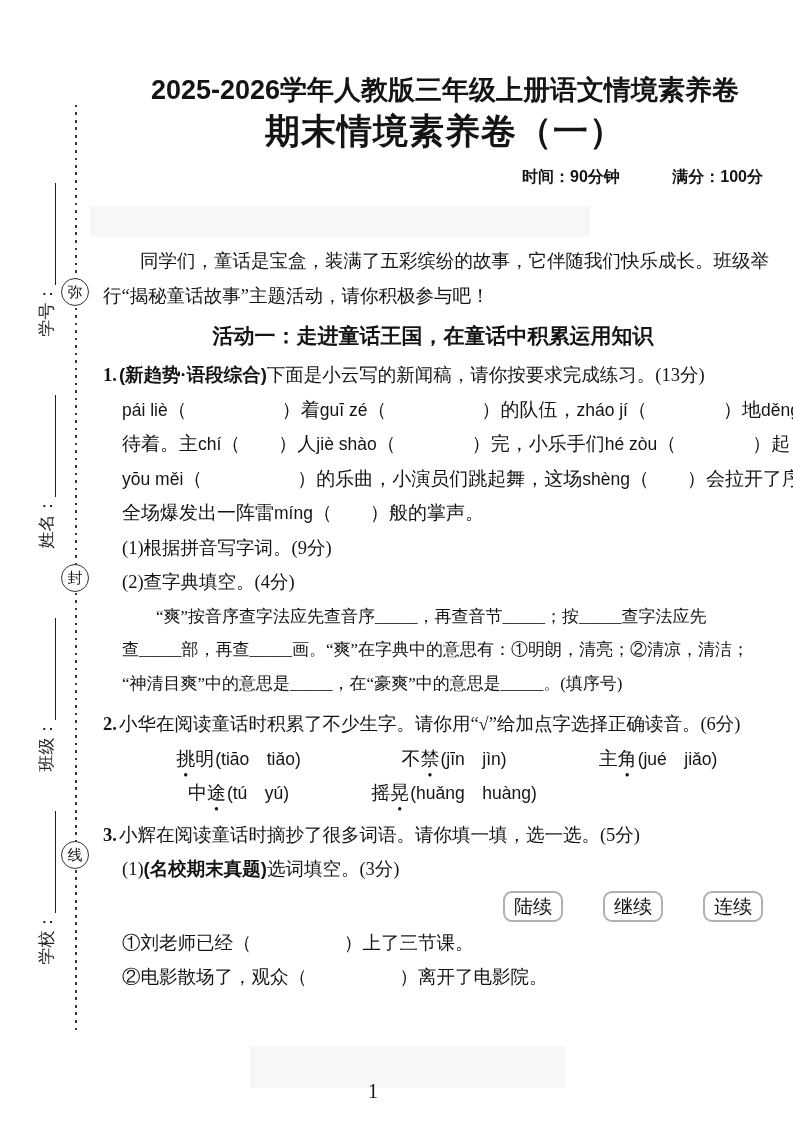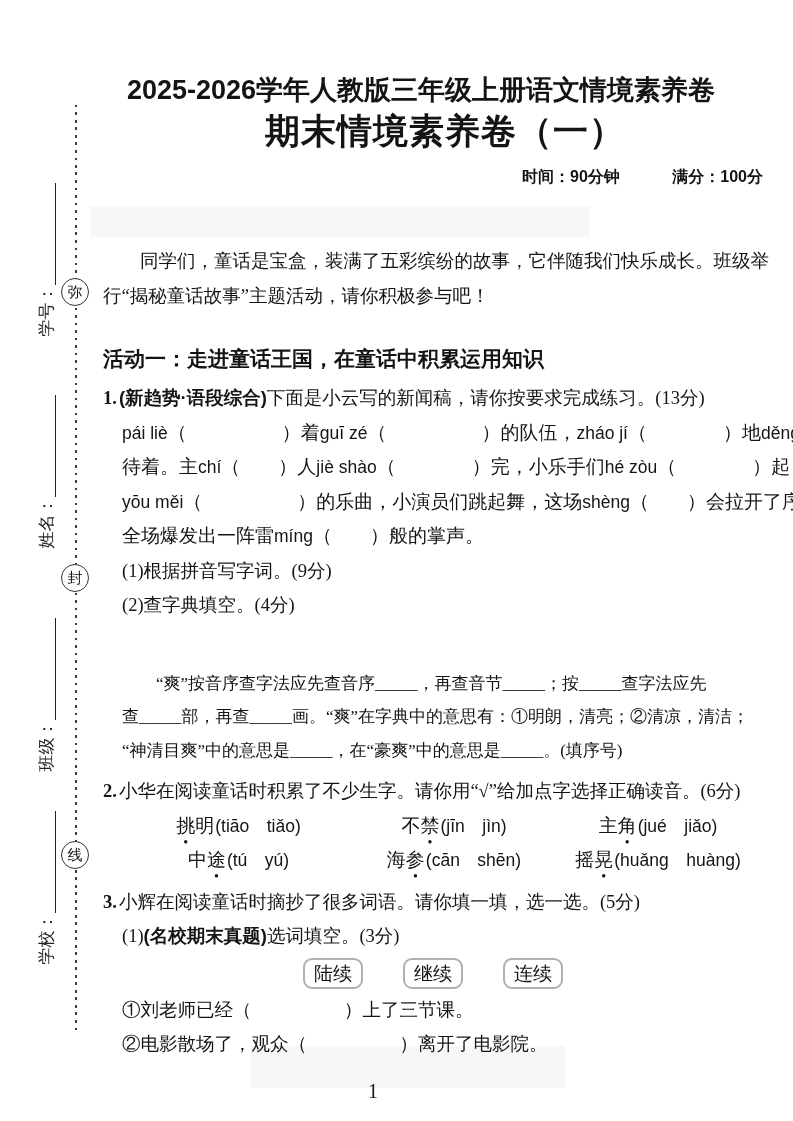--- a/index.html
+++ b/index.html
@@ -32,38 +32,38 @@
   .seal-field .fline {
     display:inline-block; width:102px; height:18px;
     border-bottom:1.8px solid #222; margin-bottom:2px;
   }
 
   
   .main { position:absolute; left:103px; top:74px; width:660px; }
   .hdr { padding-left:24px; }
   .title {
     font-family:"Liberation Sans", sans-serif; font-weight:700;
-    font-size:27px; line-height:32px; white-space:nowrap;
+    font-size:27px; line-height:32px; text-align:center; white-space:nowrap;
   }
   .subtitle {
     font-family:"Liberation Sans", sans-serif; font-weight:700;
     font-size:35px; line-height:46px; text-align:center; margin-top:2px; letter-spacing:1px;
   }
   .meta {
     font-family:"Liberation Sans", sans-serif; font-weight:700;
     font-size:16px; line-height:22px; text-align:right; margin-top:12px;
   }
   .meta span + span { margin-left:48px; }
 
   .intro { margin-top:56px; font-size:18.5px; line-height:34.5px; }
   .pline { white-space:nowrap; }
-  .pline.indent { text-indent:2em;margin-top:44px; }
+  .pline.indent { text-indent:2em; }
 
   .section-title {
-    text-align:left; font-weight:700; font-size:21px; line-height:30px; margin-top:31px;
+    text-align:center; font-weight:700; font-size:21px; line-height:30px; margin-top:8px;
     white-space:nowrap;
   }
 
   .q-head { font-size:18.5px; line-height:34.5px; margin-top:7px; white-space:nowrap; }
   .qnum { font-weight:700; margin-right:2px; }
   .qtag { font-family:"Liberation Sans", sans-serif; font-weight:700; }
 
   .passage { font-size:19px; line-height:34.5px; padding-left:19px; }
   .py { font-family:"Liberation Sans", sans-serif; font-size:17.5px; }
   .dot-char { position:relative; }
@@ -74,21 +74,21 @@
   .subq { padding-left:19px; font-size:18.5px; line-height:34.5px; white-space:nowrap; }
   .dict { padding-left:19px; font-size:17px; line-height:33.5px; }
 
   .pron-grid {
     display:grid; grid-template-columns:233px 198px 1fr;
     padding-left:19px; font-size:19px; line-height:34.5px;text-align:center;
   }
   .pron-item { white-space:nowrap; }
   .pron-item .py { margin-left:1px; }
 
-  .word-boxes { display:flex; justify-content:center; gap:40px; margin:4px 0 4px; }
+  .word-boxes { display:flex; justify-content:flex-end; gap:40px; margin:4px 0 4px; }
   .wbox {
     border:2px solid #b0b0b0; border-radius:9px; padding:0 9px;
     font-size:19px; line-height:27px; background:#fff;
   }
   .sentences { padding-left:19px; font-size:18.5px; line-height:34.5px; }
 
   .page-num { position:absolute; left:340px; top:1080px; width:66px; text-align:center; font-size:20px; }
 </style>
 </head>
 <body>
@@ -162,21 +162,20 @@
 
     <div class="question">
       <div class="q-head">
         <span class="qnum">2.</span><span>小华在阅读童话时积累了不少生字。请你用“√”给加点字选择正确读音。</span><span>(6分)</span>
       </div>
       <div class="pron-grid" id="q2-grid">
           <div class="pron-item"><span class="hz"><span class="dot-char">挑</span><span>明</span></span><span class="py">(tiāo　tiǎo)</span></div>
           <div class="pron-item"><span class="hz"><span>不</span><span class="dot-char">禁</span></span><span class="py">(jīn　jìn)</span></div>
           <div class="pron-item"><span class="hz"><span>主</span><span class="dot-char">角</span></span><span class="py">(jué　jiǎo)</span></div>
           <div class="pron-item"><span class="hz"><span>中</span><span class="dot-char">途</span></span><span class="py">(tú　yú)</span></div>
-          <div class="pron-item"><span class="hz"><span>海</span><span class="dot-char">参</span></span><span class="py">(cān　shēn)</span></div>
           <div class="pron-item"><span class="hz"><span>摇</span><span class="dot-char">晃</span></span><span class="py">(huǎng　huàng)</span></div>
         </div>
     </div>
 
     <div class="question">
       <div class="q-head">
         <span class="qnum">3.</span><span>小辉在阅读童话时摘抄了很多词语。请你填一填，选一选。</span><span>(5分)</span>
       </div>
       <div class="subq">
         <span>(1)</span><span class="qtag">(名校期末真题)</span><span>选词填空。</span><span>(3分)</span>

